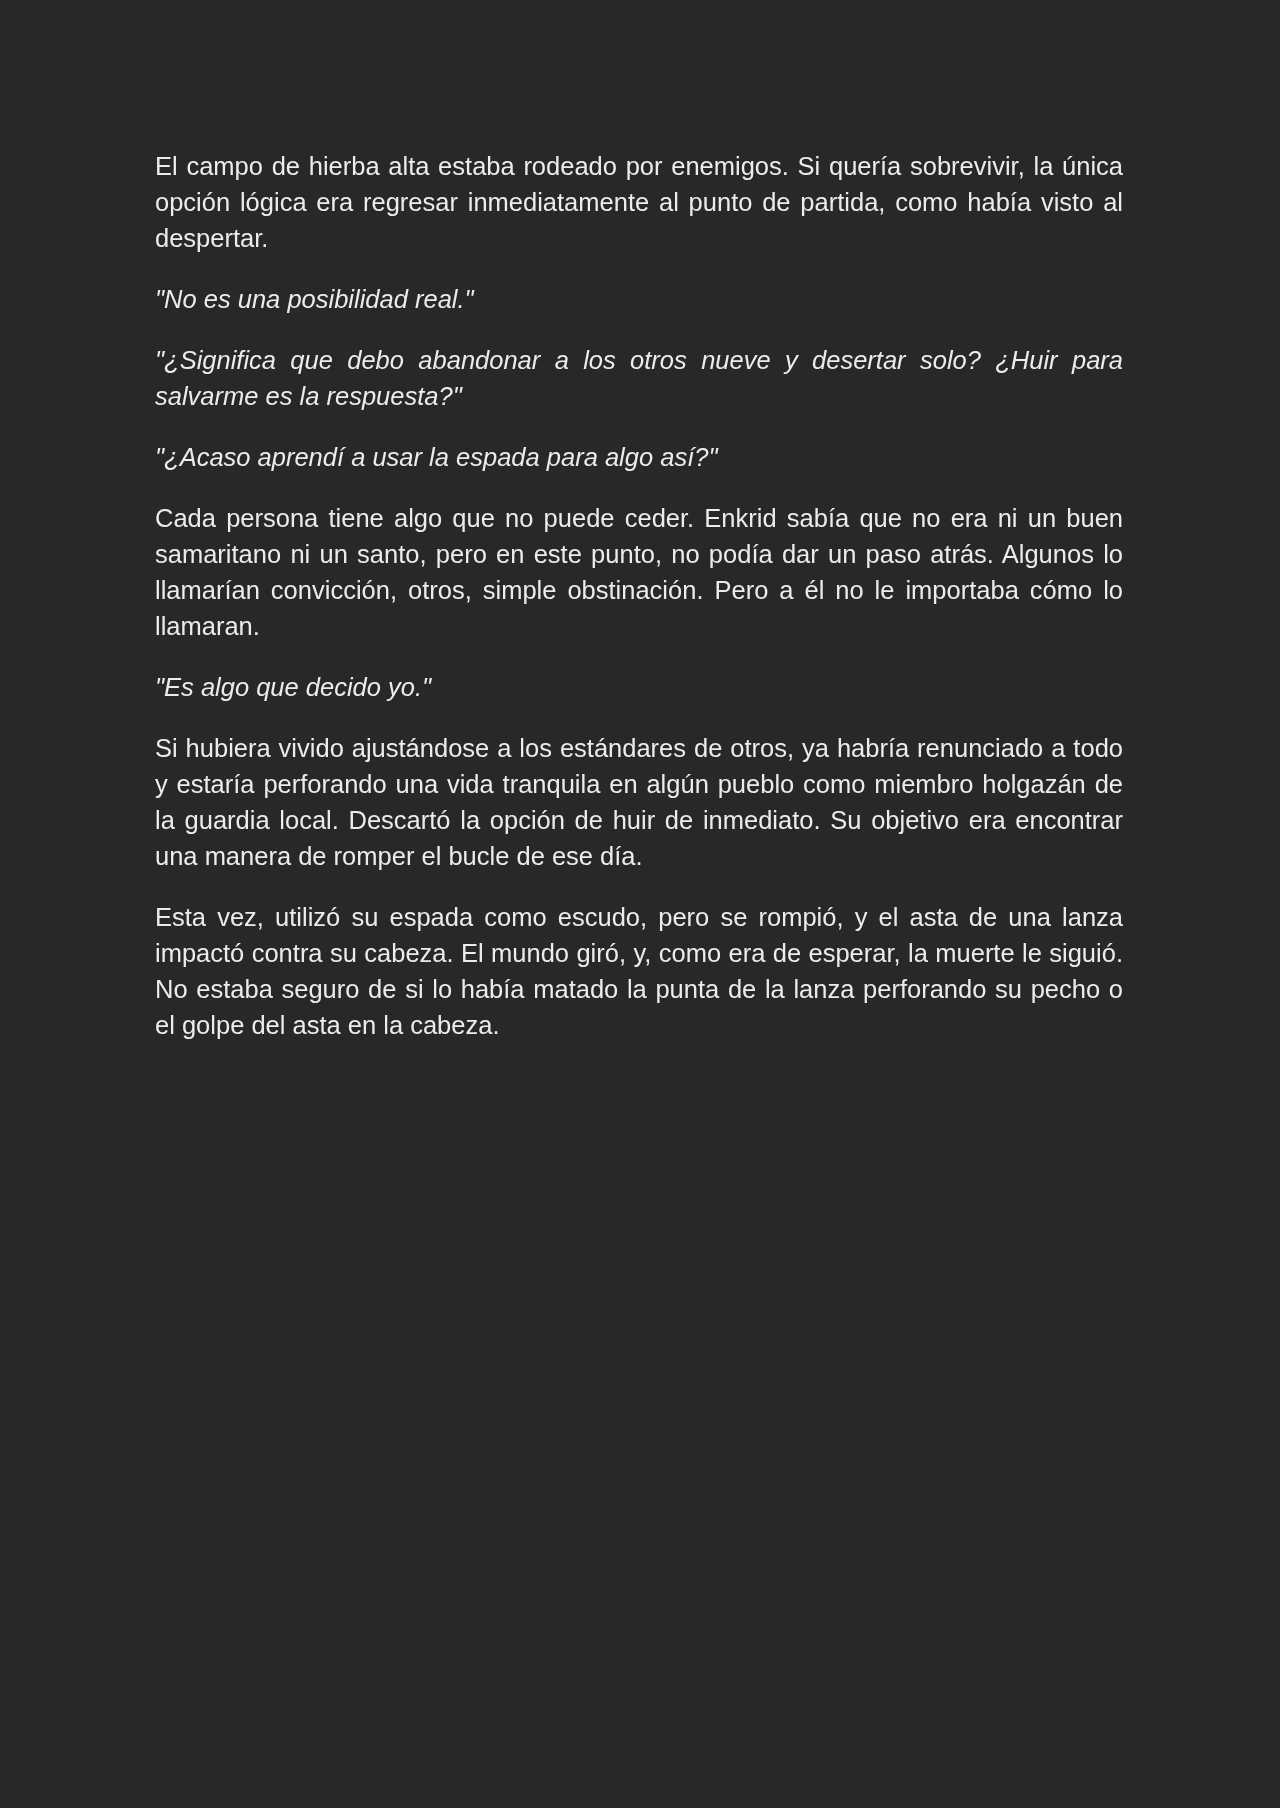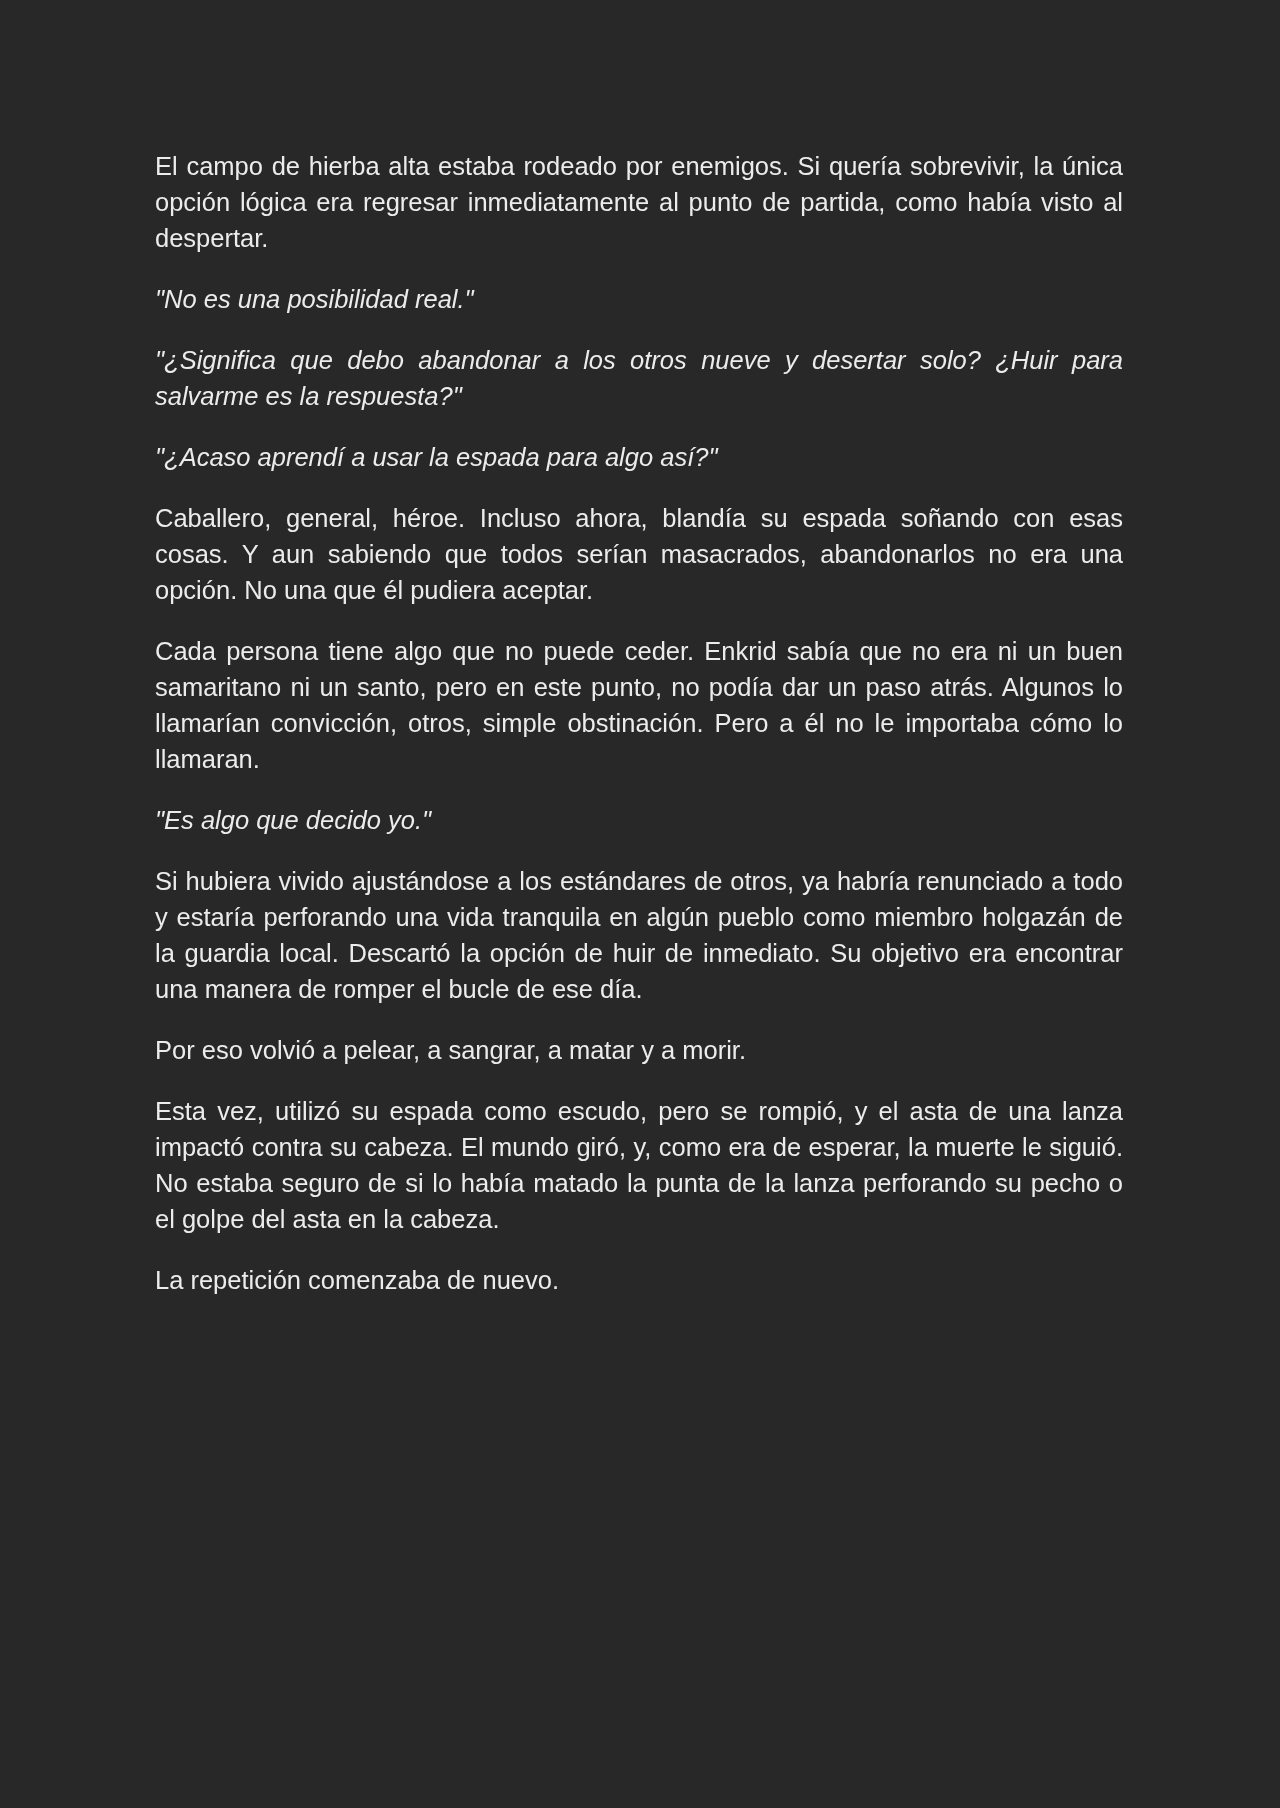--- a/index.html
+++ b/index.html
@@ -32,20 +32,17 @@
     }
   </style>
 </head>
 <body style="background: rgb(40, 40, 40);">
 
 <main class="reader" style="color: rgb(236, 236, 236);">
   <p class="narration">El campo de hierba alta estaba rodeado por enemigos. Si quería sobrevivir, la única opción lógica era regresar inmediatamente al punto de partida, como había visto al despertar.</p>
   <p class="dialogue">"No es una posibilidad real."</p>
   <p class="dialogue">"¿Significa que debo abandonar a los otros nueve y desertar solo? ¿Huir para salvarme es la respuesta?"</p>
   <p class="dialogue">"¿Acaso aprendí a usar la espada para algo así?"</p>
-  <p class="narration">Caballero, general, héroe. Incluso ahora, blandía su espada soñando con esas cosas. Y aun sabiendo que todos serían masacrados, abandonarlos no era una opción. No una que él pudiera aceptar.</p>
   <p class="narration">Cada persona tiene algo que no puede ceder. Enkrid sabía que no era ni un buen samaritano ni un santo, pero en este punto, no podía dar un paso atrás. Algunos lo llamarían convicción, otros, simple obstinación. Pero a él no le importaba cómo lo llamaran.</p>
   <p class="dialogue">"Es algo que decido yo."</p>
   <p class="narration">Si hubiera vivido ajustándose a los estándares de otros, ya habría renunciado a todo y estaría perforando una vida tranquila en algún pueblo como miembro holgazán de la guardia local. Descartó la opción de huir de inmediato. Su objetivo era encontrar una manera de romper el bucle de ese día.</p>
-  <p class="narration">Por eso volvió a pelear, a sangrar, a matar y a morir.</p>
   <p class="narration">Esta vez, utilizó su espada como escudo, pero se rompió, y el asta de una lanza impactó contra su cabeza. El mundo giró, y, como era de esperar, la muerte le siguió. No estaba seguro de si lo había matado la punta de la lanza perforando su pecho o el golpe del asta en la cabeza.</p>
-  <p class="narration">La repetición comenzaba de nuevo.</p>
 </main>
 
 </body></html>

